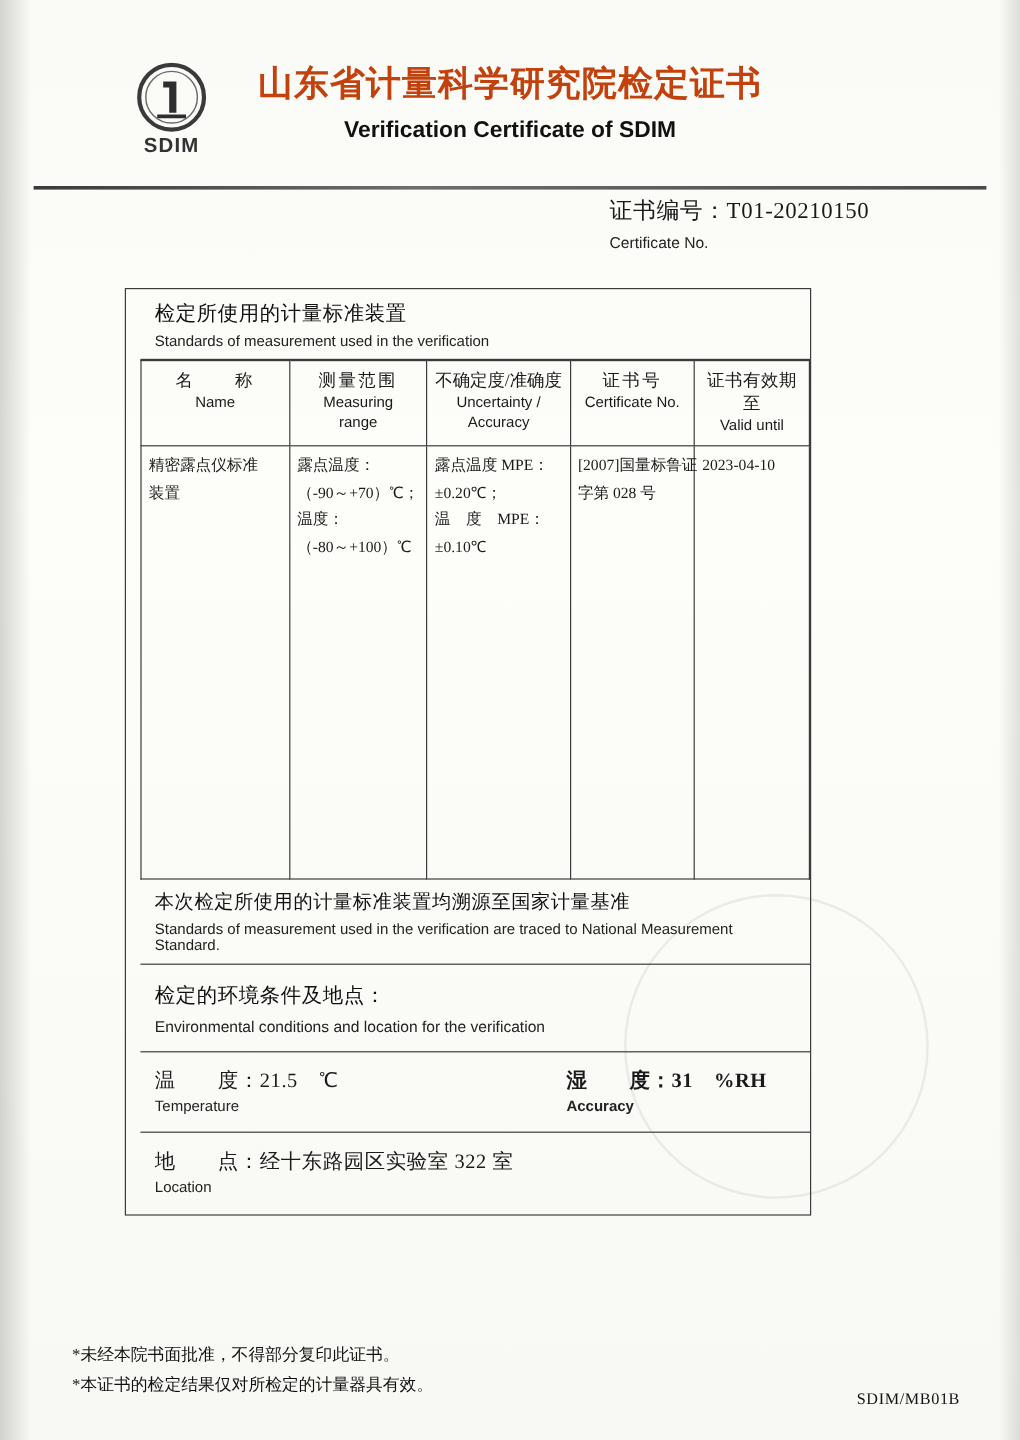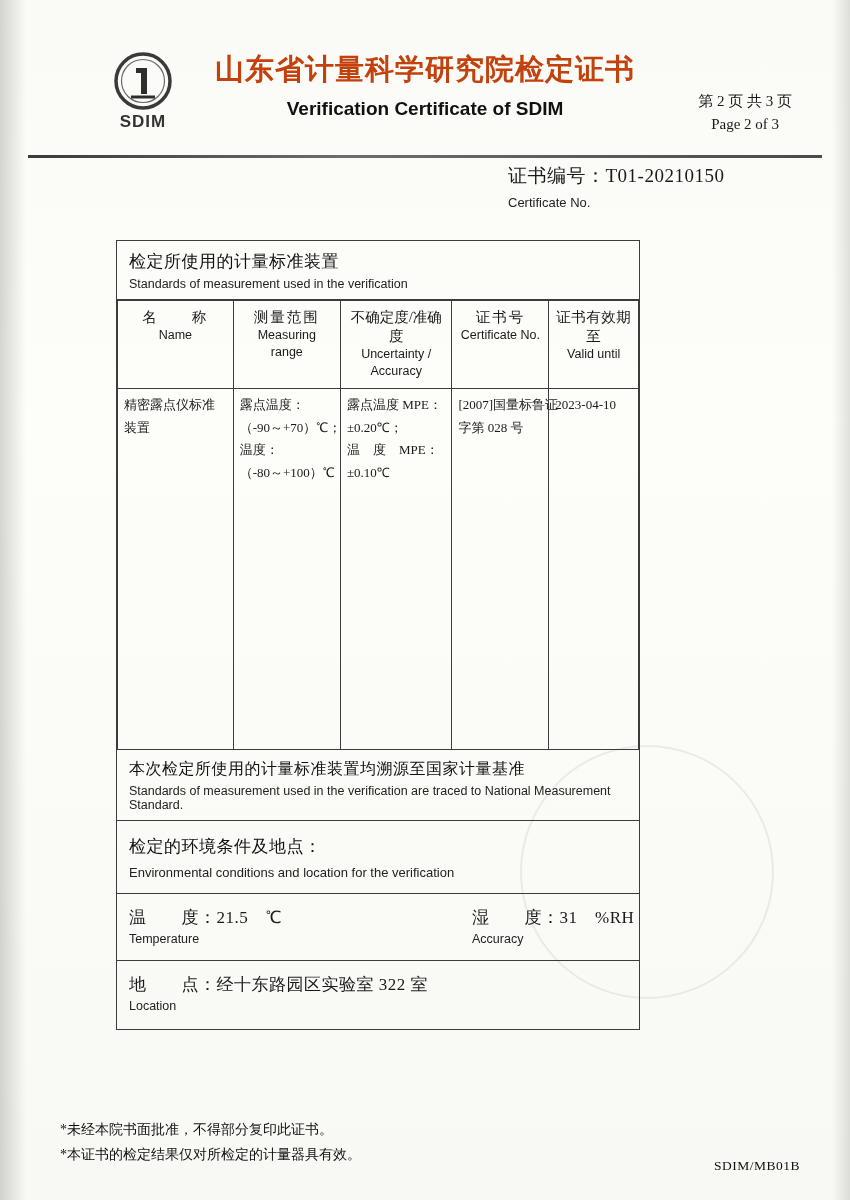--- a/index.html
+++ b/index.html
@@ -118,25 +118,26 @@
   .certno-sub {
     font-family: "Liberation Sans", sans-serif;
     font-size: 13px;
     margin-top: 6px;
     color: #222;
   }
 
   
   .frame {
     position: absolute;
-    left: 116px;
+    left: 104px;
     top: 240px;
-    width: 524px;
+    width: 572px;
     border: 1.2px solid #3c3c3c;
     box-sizing: border-box;
+    padding-left: 12px;
   }
   .band {
     border-bottom: 1.2px solid #3c3c3c;
     padding: 9px 10px 8px 12px;
   }
   .band .cn {
     font-size: 17px;
     letter-spacing: 0.5px;
     color: #111;
   }
@@ -259,24 +260,20 @@
         </svg>
       </div>
       <div class="logo-text">SDIM</div>
     </div>
 
     <div class="title-block">
       <div class="title-cn">山东省计量科学研究院检定证书</div>
       <div class="title-en">Verification Certificate of SDIM</div>
     </div>
 
-    <div class="page-num">
-      <div class="ln1">第 2 页 共 3 页</div>
-      <div class="ln2">Page 2 of 3</div>
-    </div>
   </div>
 
   <div class="rule"></div>
 
   <div class="certno">
     <div class="certno-main">证书编号：T01-20210150</div>
     <div class="certno-sub">Certificate No.</div>
   </div>
 
   <div class="watermark"></div>
@@ -359,21 +356,21 @@
     <div class="band" style="padding:14px 10px 13px 12px;">
       <div class="cn">检定的环境条件及地点：</div>
       <div class="en" style="font-size:13px;margin-top:7px;">Environmental conditions and location for the verification</div>
     </div>
 
     <div class="envrow" style="padding:12px 12px 10px;">
       <div class="pair">
         <div class="cn">温　　度：21.5　℃</div>
         <div class="en">Temperature</div>
       </div>
-      <div class="pair right" style="top:12px;">
+      <div class="pair right" style="top:12px;font-weight:bold;">
         <div class="cn">湿　　度：31　%RH</div>
         <div class="en">Accuracy</div>
       </div>
     </div>
 
 
     <div class="envrow" style="padding:12px 12px 12px;">
       <div class="pair">
         <div class="cn">地　　点：经十东路园区实验室 322 室</div>
         <div class="en">Location</div>

